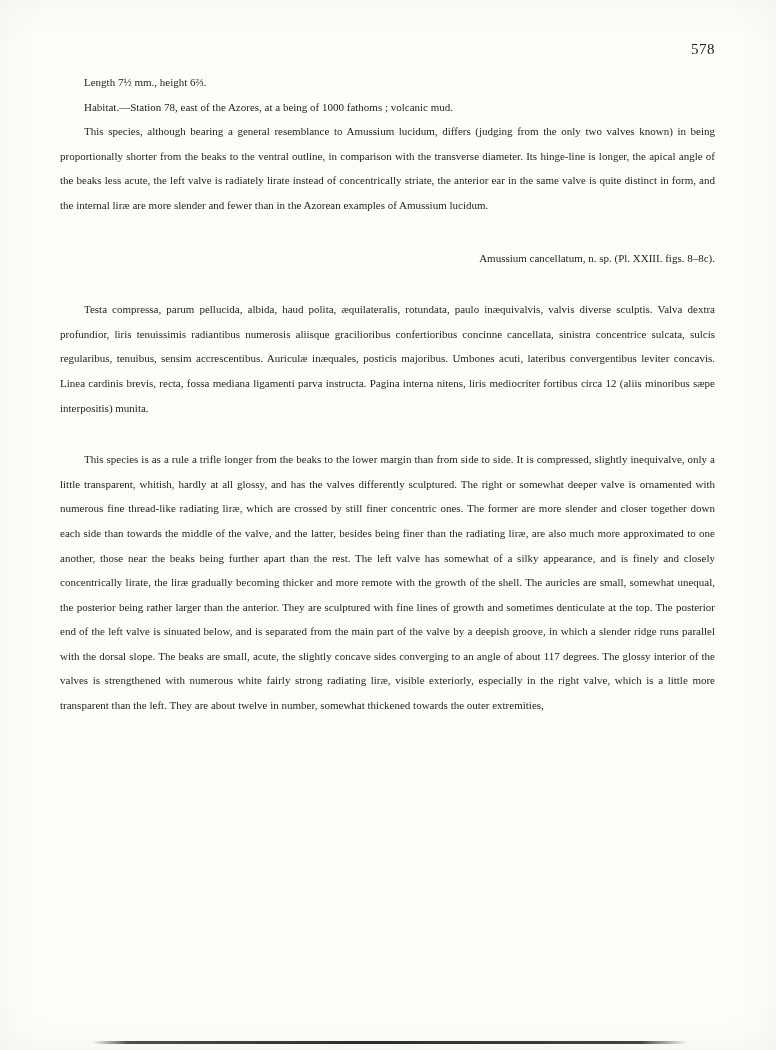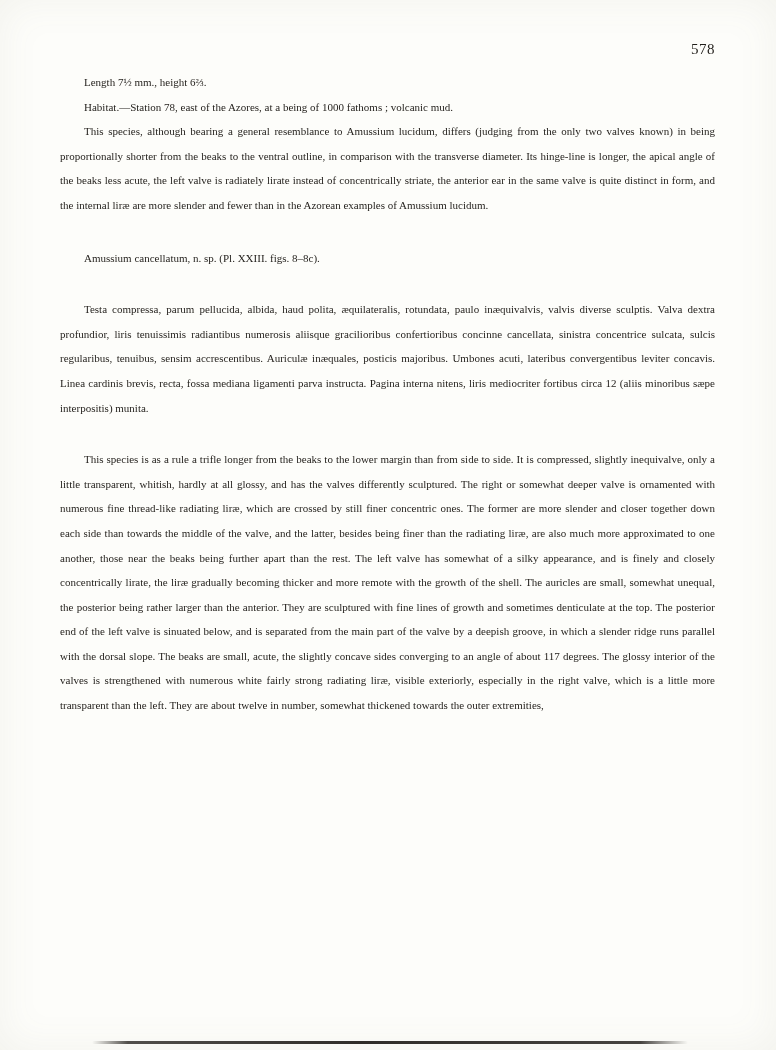--- a/index.html
+++ b/index.html
@@ -45,21 +45,21 @@
   }
   .para {
     margin: 0;
     text-indent: 24px;
   }
   .para .it {
   }
   .para.heading {
     margin-top: 28px;
     margin-bottom: 21px;
-    text-align: left;
+    text-align: right;
   }
   .para.spaced {
     margin-top: 27px;
   }
   .scan-artifact {
     position: absolute;
     left: 92px;
     right: 88px;
     bottom: 6px;
     height: 3px;

